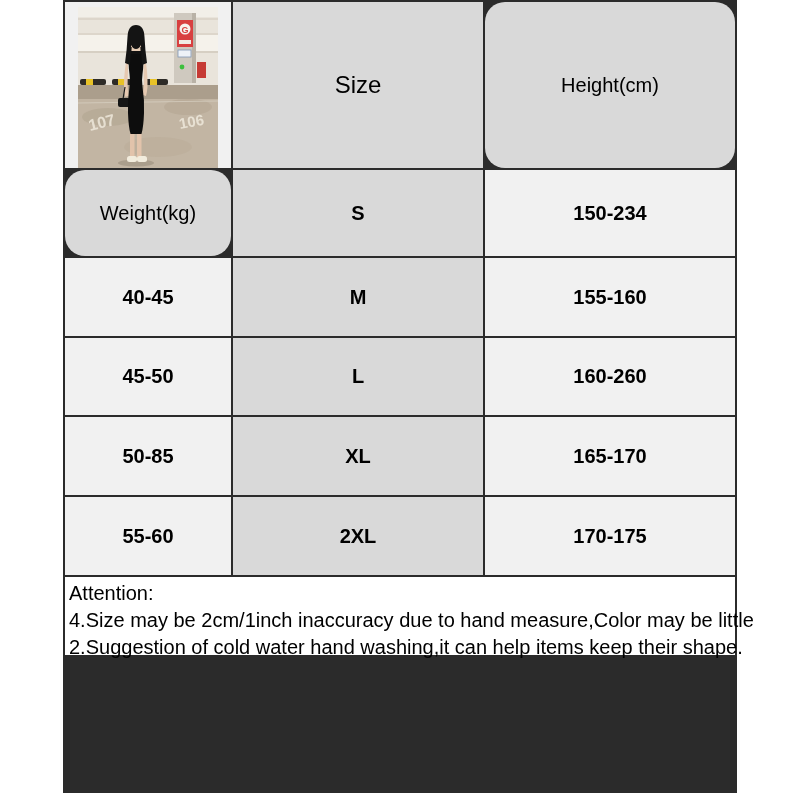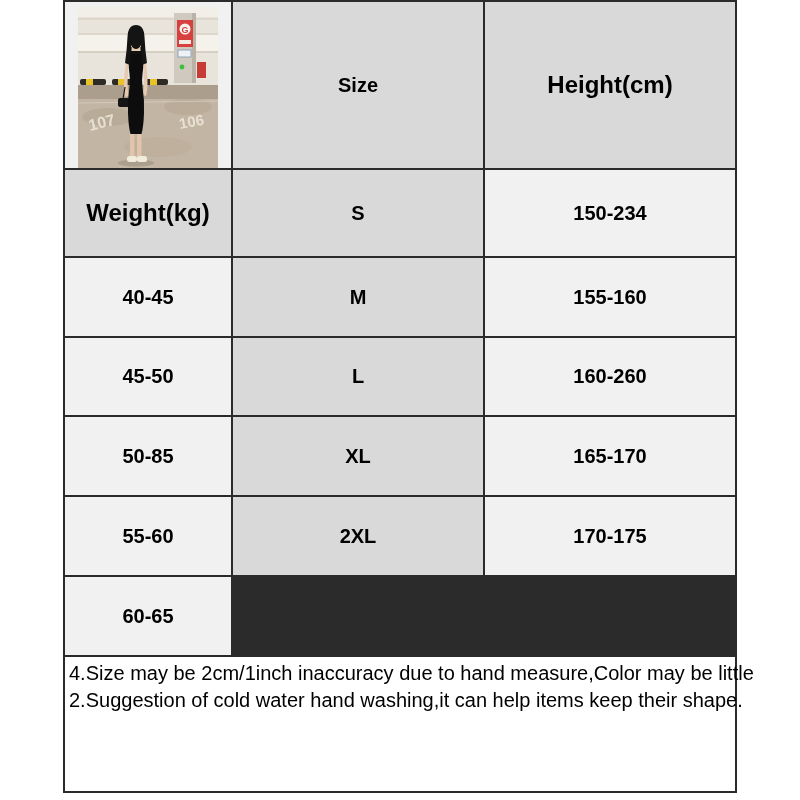--- a/index.html
+++ b/index.html
@@ -26,22 +26,22 @@
   }
   .bg-light{background:#f1f1f1;}
   .bg-gray{background:#d9d9d9;}
   .photo-cell{background:#f1f1f1;justify-content:center;align-items:flex-start;padding-top:5px;box-sizing:border-box;}
   .title-cell{grid-column:2 / span 2;position:relative;background:#f1f1f1;}
   .title-text{font-size:25px;font-weight:bold;letter-spacing:-0.5px;}
   .corner-marker{
     position:absolute;left:0;top:0;width:0;height:0;
     border-top:11px solid #148014;border-right:14px solid transparent;
   }
-  .size-head{font-size:20px;font-weight:bold;}
-  .col-head{font-size:24px;font-weight:bold;}
+  .size-head{font-size:24px;font-weight:normal;}
+  .col-head{font-size:20px;font-weight:normal;border-radius:20px;}
   .size-label{font-size:20px;font-weight:bold;}
   .val{font-size:20px;font-weight:bold;}
   .attention-cell{
     grid-column:1 / span 3;background:#ffffff;
     display:block;text-align:left;
     padding:3px 4px;box-sizing:border-box;
     font-size:20px;line-height:27px;font-weight:normal;
   }
   .attention-cell div{white-space:nowrap;}
 </style>
@@ -138,21 +138,21 @@
     <div class="cell bg-gray size-label">L</div>
     <div class="cell bg-light val">160-260</div>
     <div class="cell bg-light val">50-85</div>
 
     <div class="cell bg-gray size-label">XL</div>
     <div class="cell bg-light val">165-170</div>
     <div class="cell bg-light val">55-60</div>
 
     <div class="cell bg-gray size-label">2XL</div>
     <div class="cell bg-light val">170-175</div>
-    <div class="cell bg-light val">60-65</div>
 
     <div class="cell attention-cell">
+      <div>Attention:</div>
       <div>4.Size may be 2cm/1inch inaccuracy due to hand measure,Color may be little</div>
       <div>2.Suggestion of cold water hand washing,it can help items keep their shape.</div>
     </div>
 
   </div>
 </div>
 
 </body></html>

